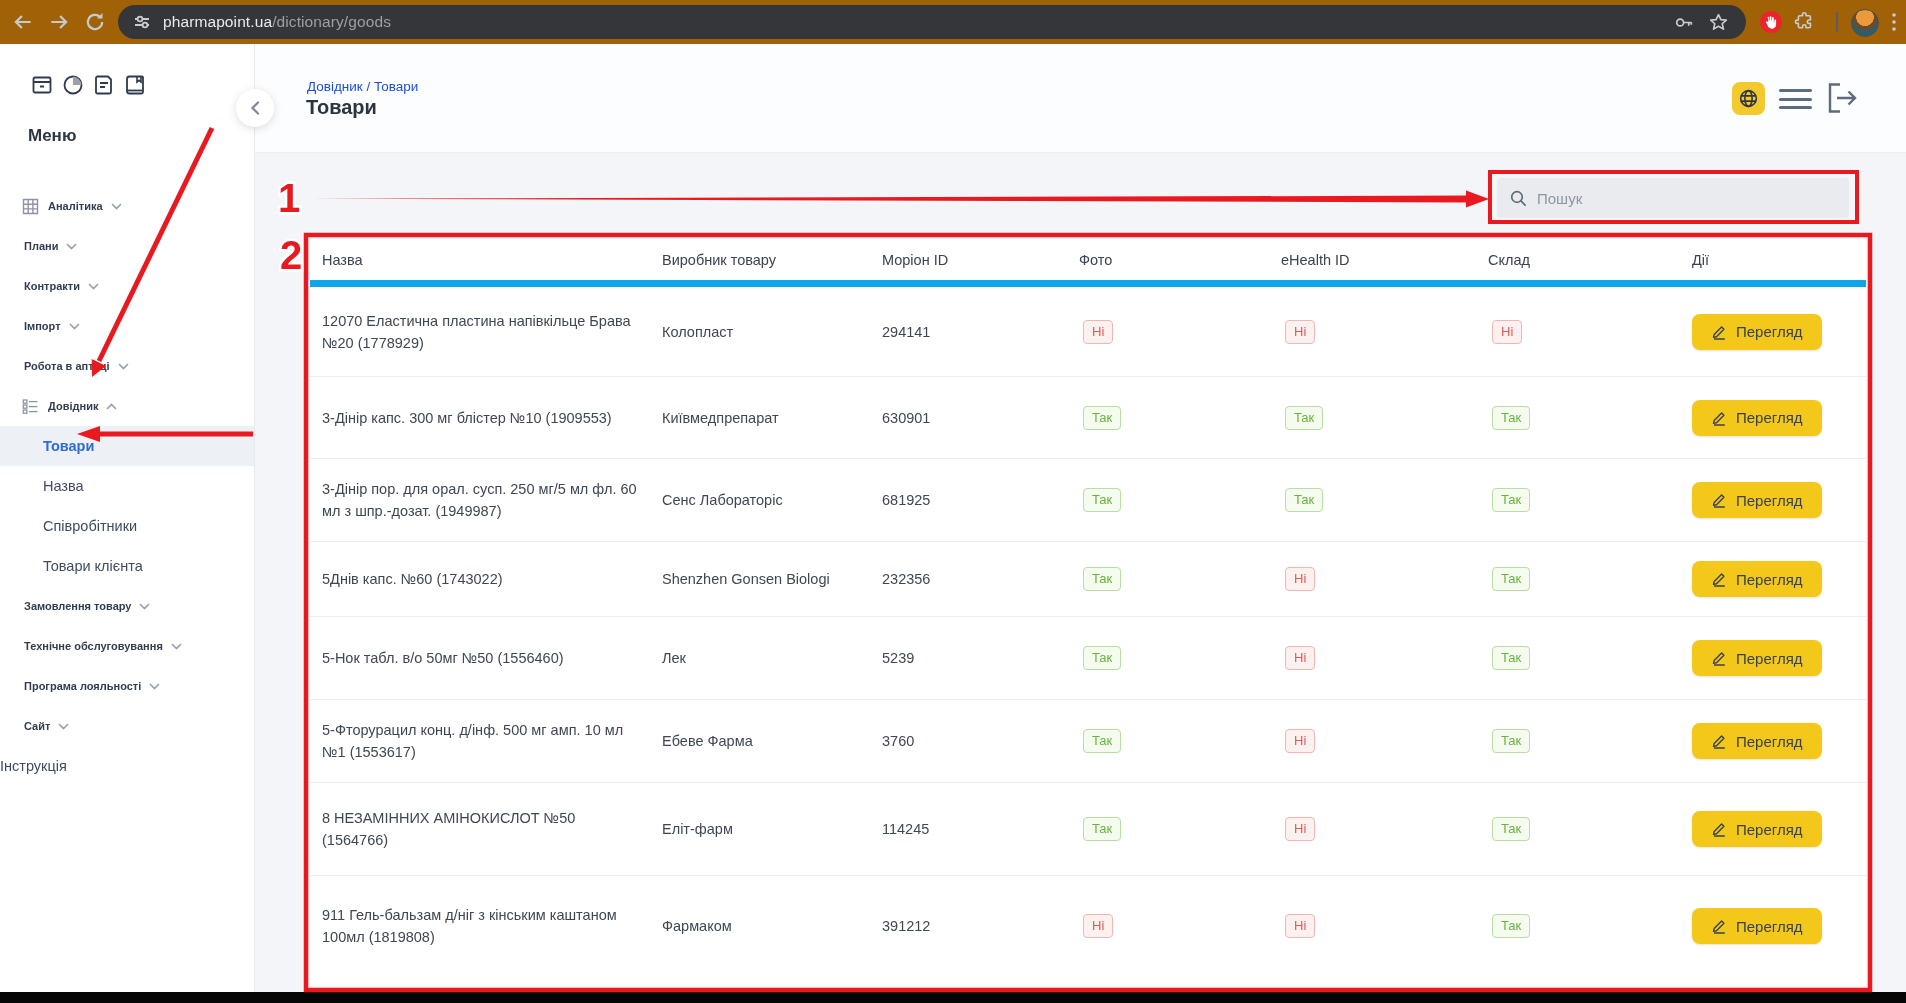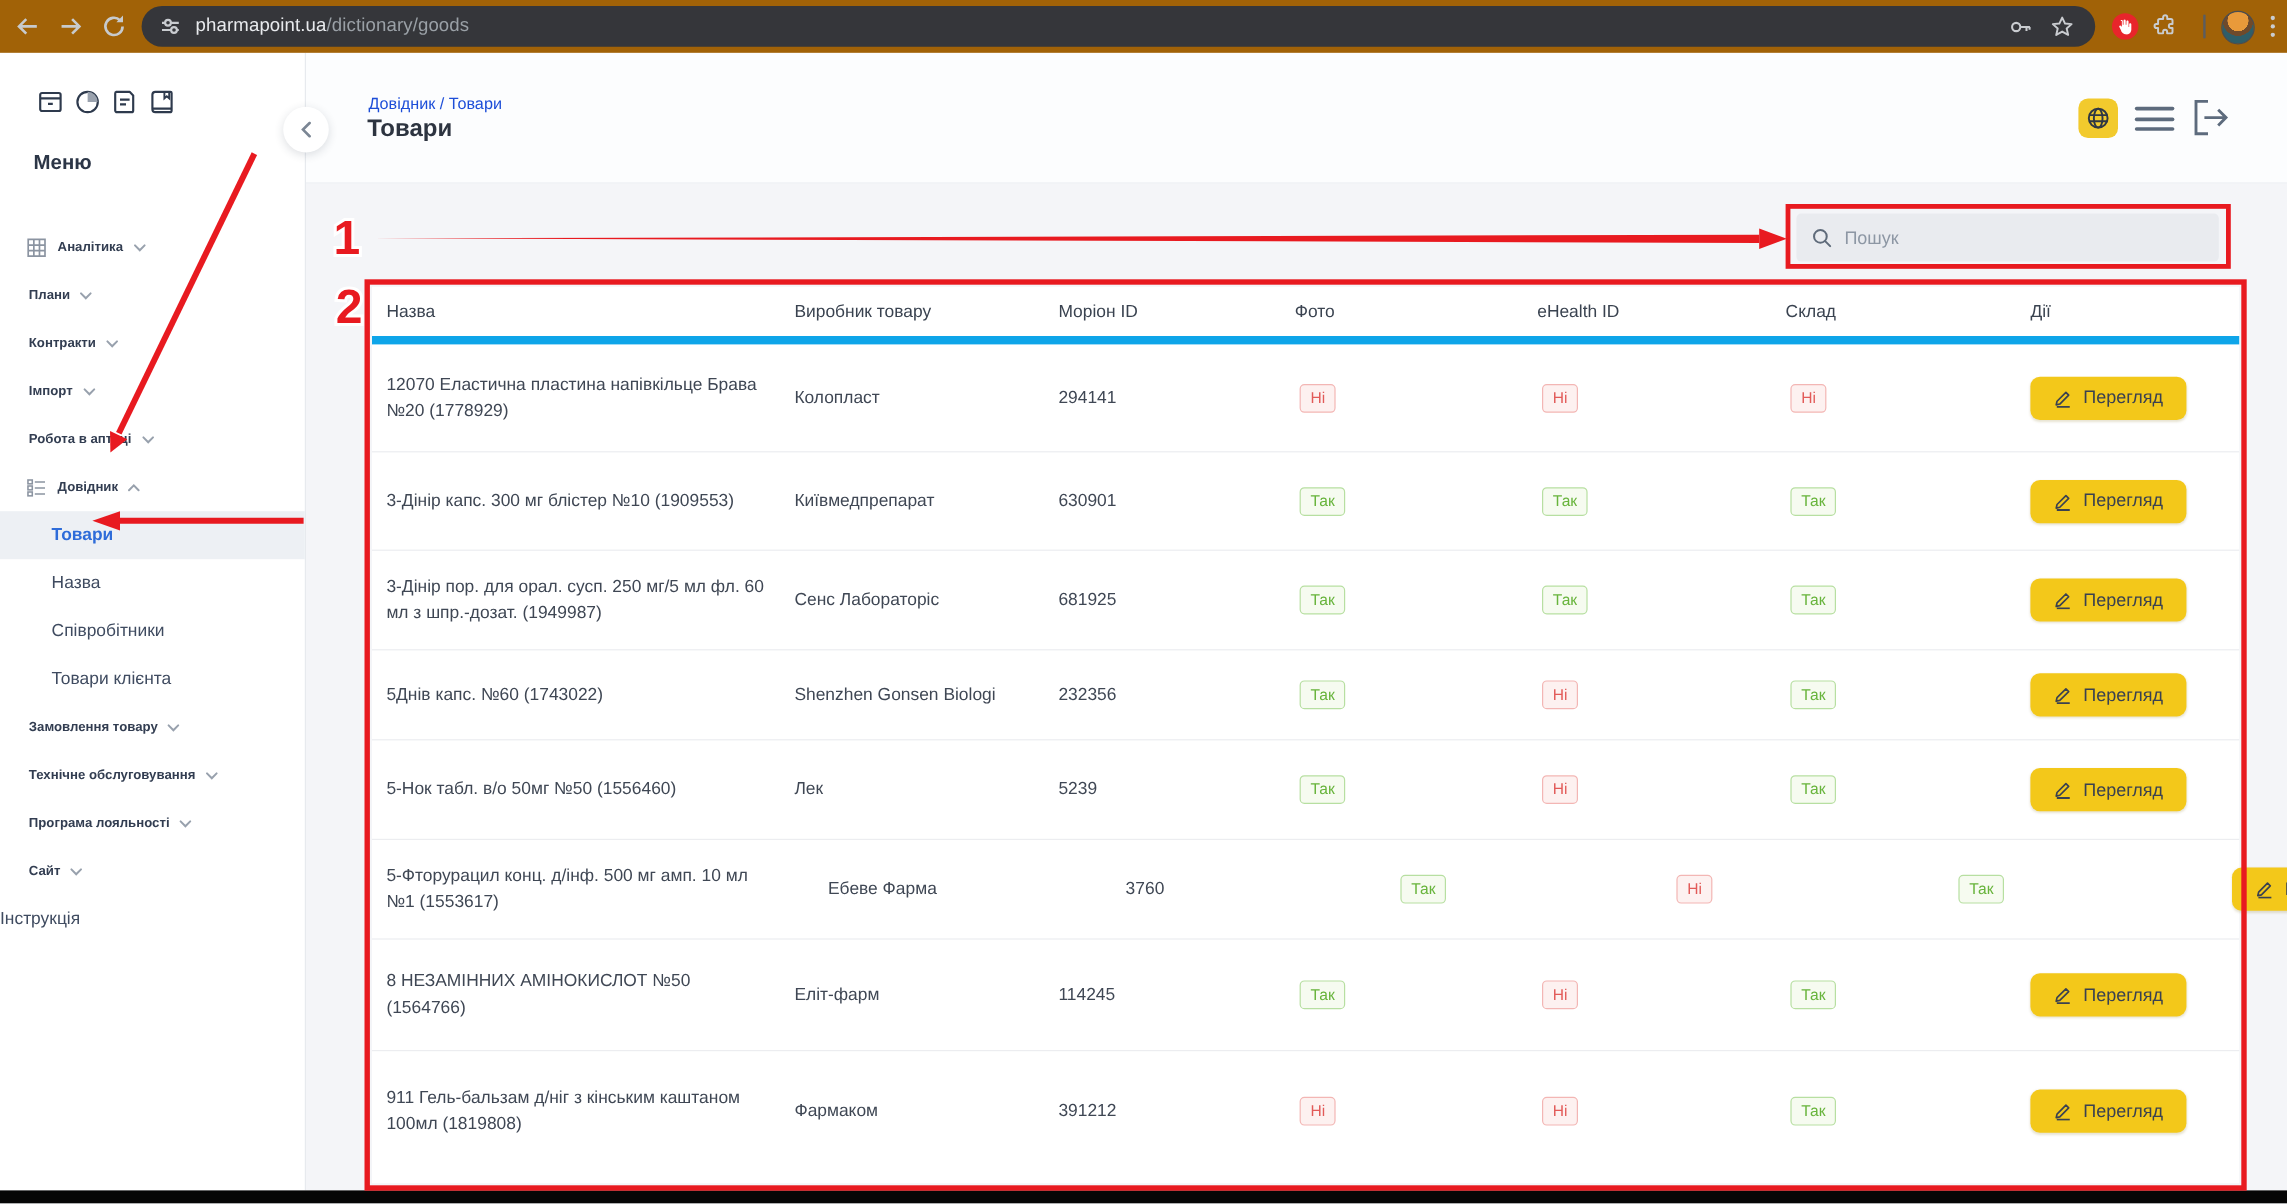--- a/index.html
+++ b/index.html
@@ -412,21 +412,21 @@
           <div><button class="view-btn">
               <span style="display:inline-flex;color:#3a4150">
                 <svg viewBox="0 0 16 16">
                   <path class="st" stroke-width="1.4" stroke-linejoin="round" d="M3.2 10.4 10.6 3l2.3 2.3-7.4 7.4-3 .7z"></path>
                   <path class="st" stroke-width="1.5" d="M3 15h10.8"></path>
                 </svg>
               </span>
               <span>Перегляд</span>
             </button></div>
         </div>
-        <div class="trow" style="height: 83px; gap: 28px;">
+        <div class="trow" style="height: 83px;">
           <div class="cell-name">5-Фторурацил конц. д/інф. 500 мг амп. 10 мл №1 (1553617)</div>
           <div>Ебеве Фарма</div>
           <div>3760</div>
           <div><span class="badge b-yes">Так</span></div>
           <div><span class="badge b-no">Ні</span></div>
           <div><span class="badge b-yes">Так</span></div>
           <div><button class="view-btn">
               <span style="display:inline-flex;color:#3a4150">
                 <svg viewBox="0 0 16 16">
                   <path class="st" stroke-width="1.4" stroke-linejoin="round" d="M3.2 10.4 10.6 3l2.3 2.3-7.4 7.4-3 .7z"></path>

